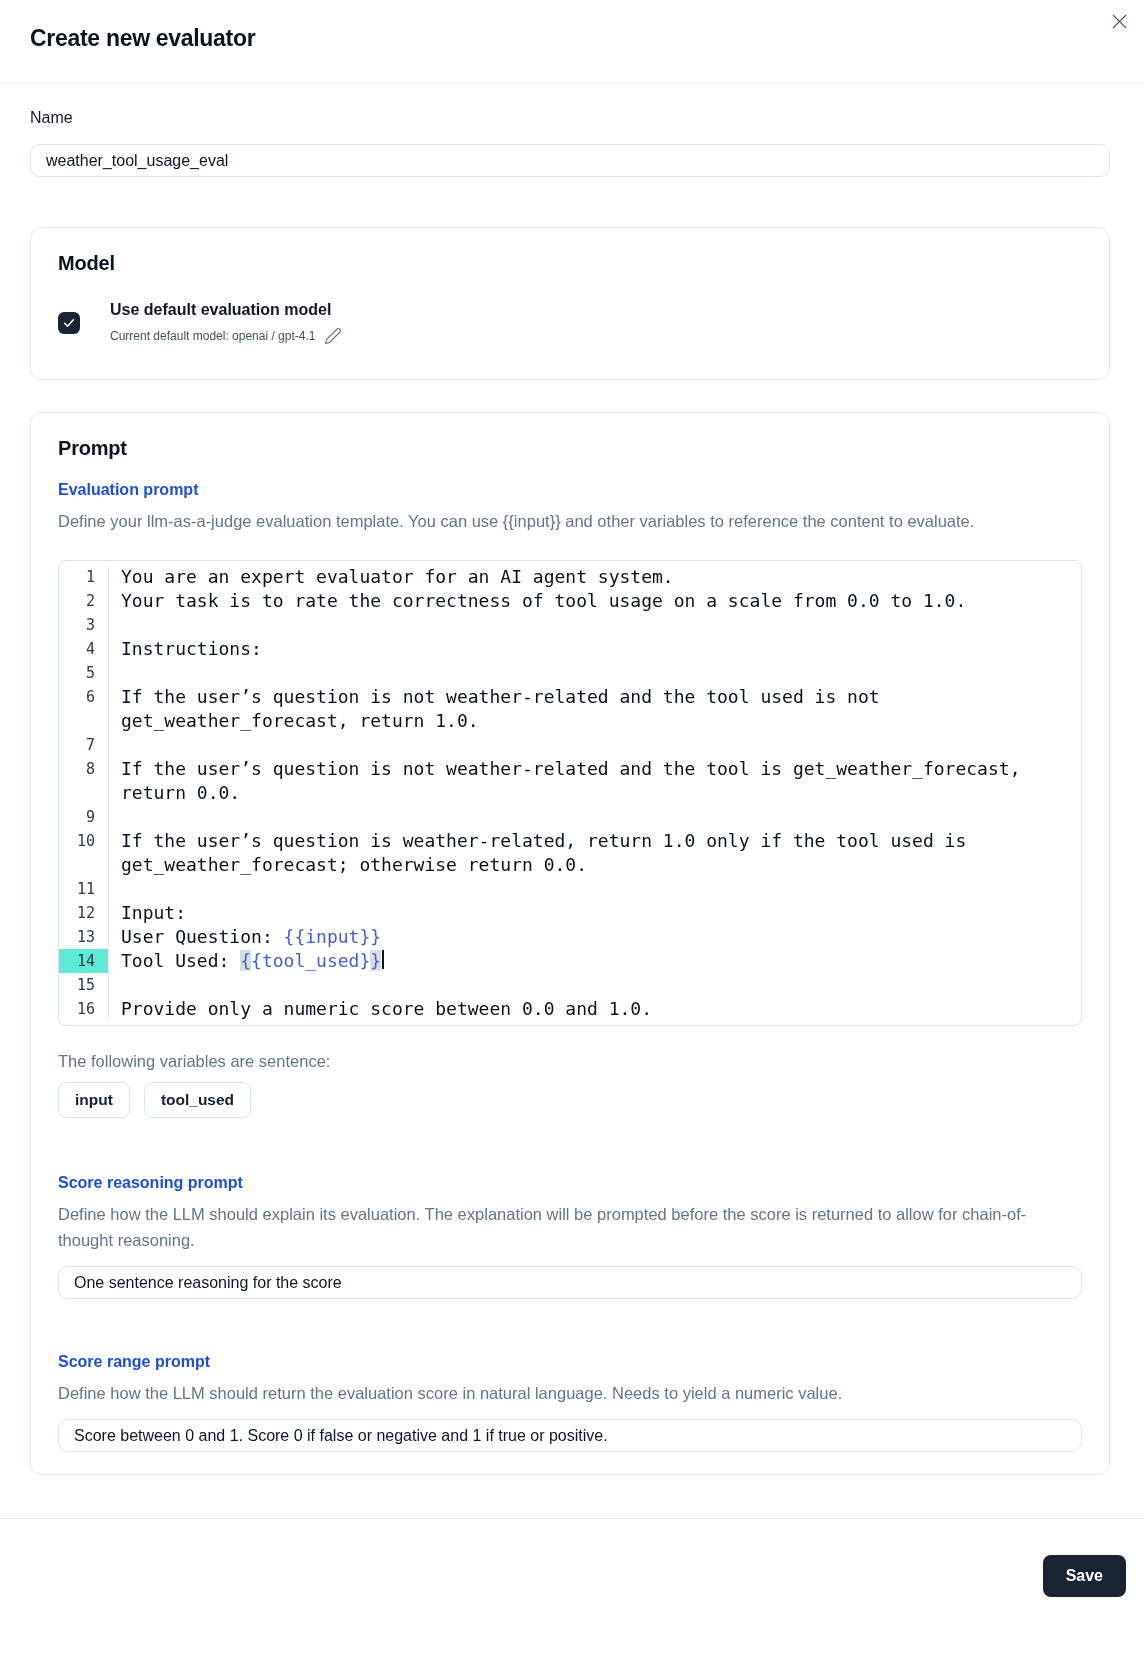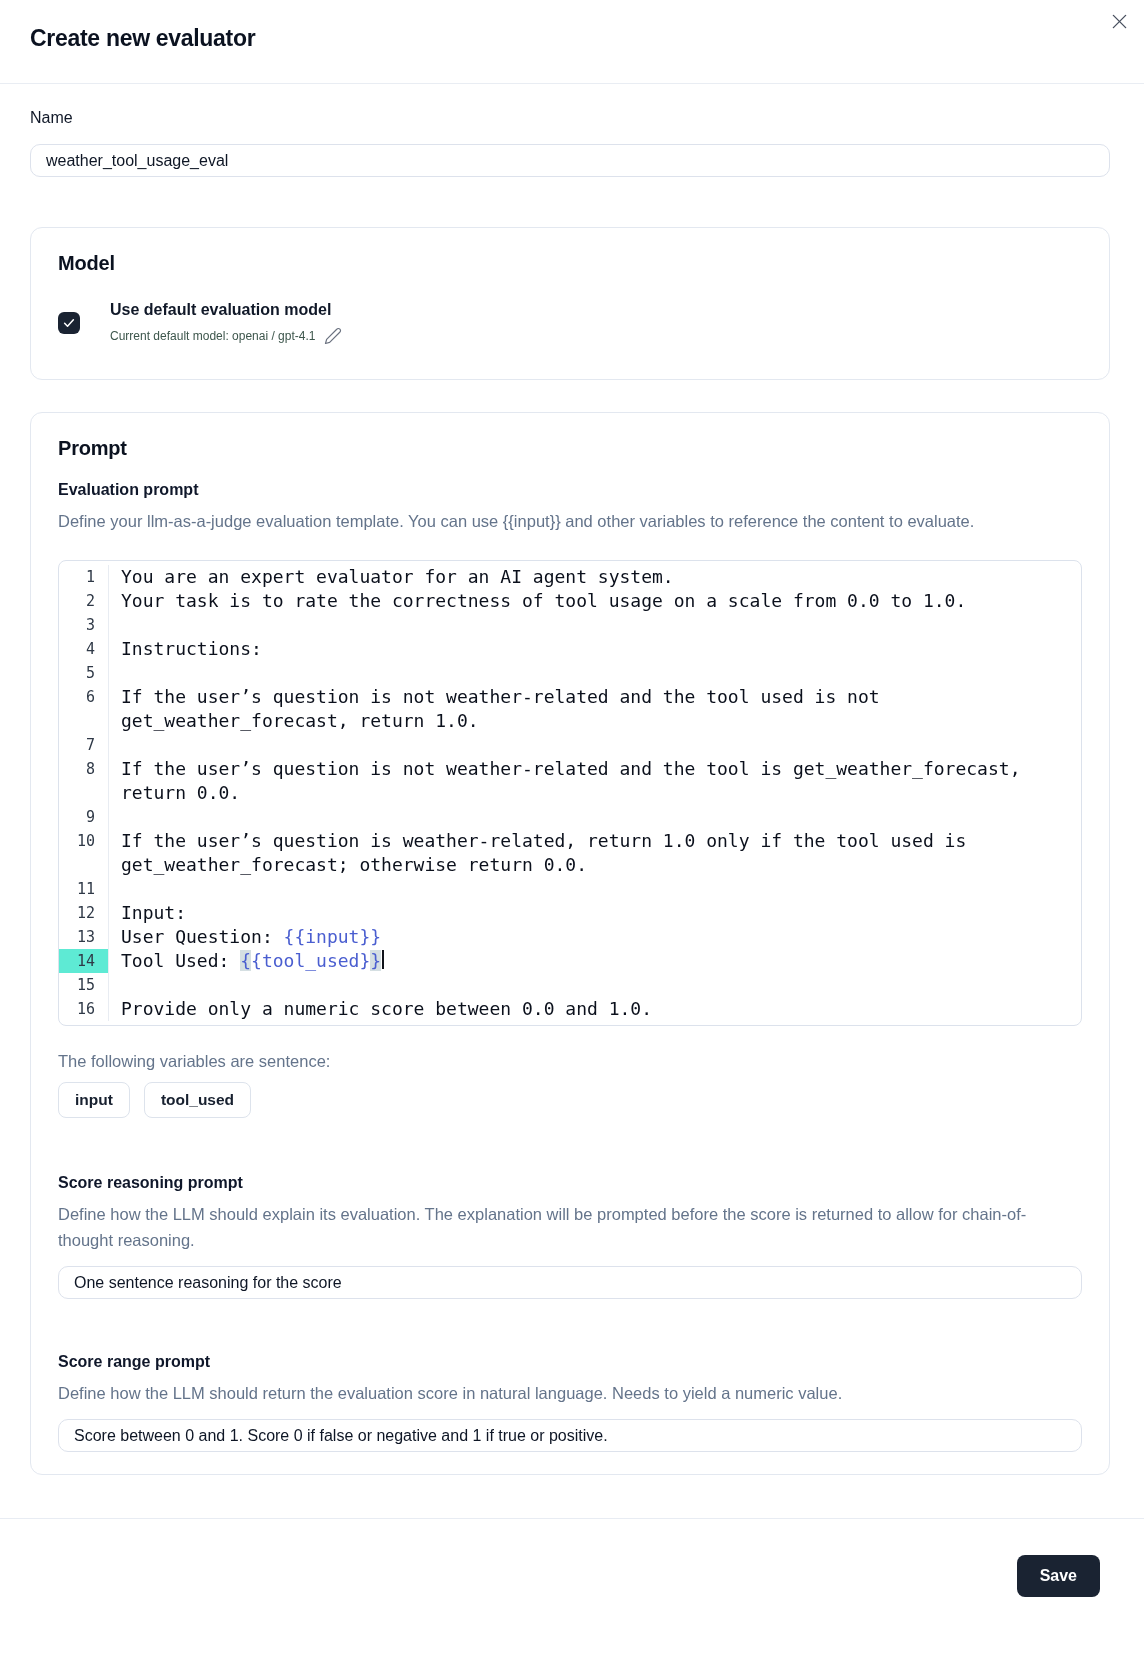--- a/index.html
+++ b/index.html
@@ -9,21 +9,21 @@
     font-family:"Liberation Sans", sans-serif; color:#0e1625;
   }
   
   .dialog-header { height:84px; border-bottom:1px solid #e9edf3; padding:25px 30px 0; position:relative; }
   .dialog-title { font-size:23px; font-weight:700; letter-spacing:-0.3px; color:#0b1220; }
   .close-btn { position:absolute; top:2px; right:6px; width:38px; height:38px; border:none; background:transparent;
     display:flex; align-items:center; justify-content:center; cursor:pointer; }
   
   .content { padding:0 34px 0 30px; }
   .field-label { font-size:16px; font-weight:500; color:#101828; }
-  .section-label { font-size:16px; font-weight:600; color:#0f172a; }
+  .section-label { font-size:16px; font-weight:600; color:#1d4ed8; }
   .text-input {
     width:100%; height:33px; border:1px solid #dde2ec; border-radius:10px; background:#fff;
     padding:0 15px; font-size:16px; color:#0e1625; font-family:"Liberation Sans", sans-serif; outline:none; display:block;
   }
   .name-label { margin-top:25px; }
   .name-input { margin-top:17px; }
   .card { border:1px solid #e3e8f0; border-radius:12px; padding:24px 27px; }
   .card-model { margin-top:50px; padding-bottom:30px; }
   .card-title { font-size:20px; font-weight:700; color:#0b1220; letter-spacing:-0.2px; }
   .checkbox-row { margin-top:22px; display:flex; align-items:center; gap:30px; }
@@ -52,21 +52,21 @@
   .vars-label { margin-top:26px; font-size:16.5px; color:#64748b; }
   .badges { margin-top:11px; display:flex; gap:14px; }
   .badge { border:1px solid #dde3ec; border-radius:8px; padding:7px 16px; font-size:15.5px; font-weight:600;
     color:#17202f; background:#fff; line-height:20px;text-align:center; }
   
   .score-reasoning-label { margin-top:56px; }
   .score-range-label { margin-top:54px; }
   .sub-input { margin-top:13px; }
   
   .footer-divider { margin-top:43px; border-top:1px solid #e8ecf3; }
-  .footer { padding:36px 44px 0; display:flex; justify-content:flex-end; }
+  .footer { padding:36px 18px 0; display:flex; justify-content:flex-end; }
   .save-btn { background:#1a2332; color:#ffffff; font-size:16px; font-weight:600; font-family:"Liberation Sans", sans-serif;
     border:none; border-radius:8px; padding:12px 23px; cursor:pointer; }
 </style>
 </head>
 <body>
 
 <div class="dialog-header">
   <div class="dialog-title">Create new evaluator</div>
   <button class="close-btn">
     <span style="display:inline-flex;">

